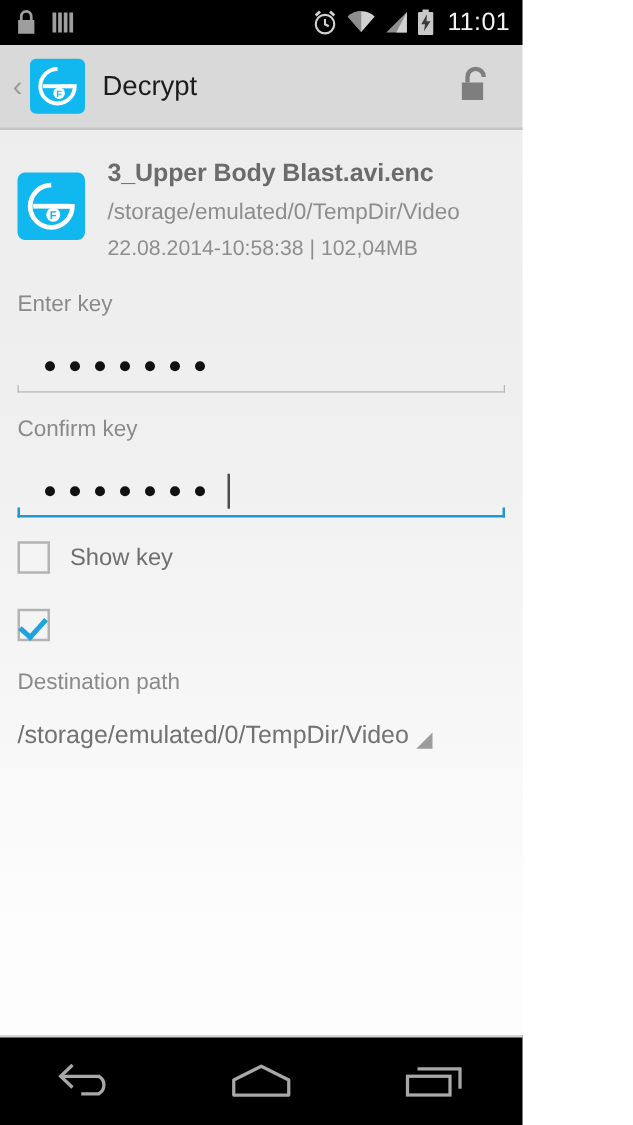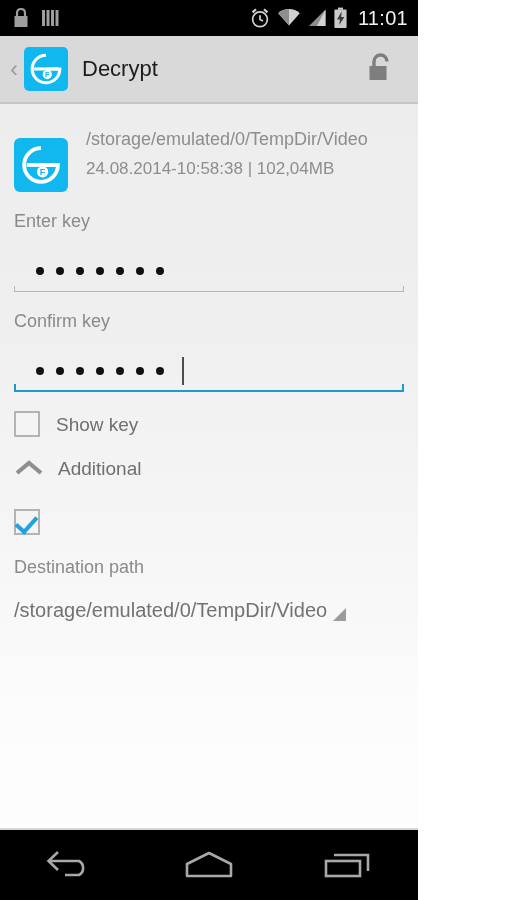--- a/index.html
+++ b/index.html
@@ -329,22 +329,23 @@
     <div id="file-row">
       <div id="file-icon">
         <svg width="44" height="44" viewBox="0 0 36 36">
           <path d="M18 4.2 a13.8 13.8 0 1 0 13.8 13.8 h-11.2" fill="none" stroke="#ffffff" stroke-width="3.1"></path>
           <rect x="6.2" y="16.4" width="23.6" height="3.1" fill="#ffffff"></rect>
           <circle cx="19.3" cy="23.6" r="4.6" fill="#ffffff"></circle>
           <text x="19.3" y="26.3" font-family="'Liberation Sans',sans-serif" font-size="7.4" font-weight="bold" fill="#10b8ef" text-anchor="middle">F</text>
         </svg>
       </div>
       <div id="file-meta">
+        <div id="file-name">3_Upper Body Blast.avi.enc</div>
         <div id="file-path">/storage/emulated/0/TempDir/Video</div>
-        <div id="file-stats">24.08.2014-10:58:38 | 102,04MB</div>
+        <div id="file-stats">22.08.2014-10:58:38 | 102,04MB</div>
       </div>
     </div>
 
     <div class="field-group">
       <div class="field-label">Enter key</div>
       <div class="field-input">
         <div class="dots" id="enter-key-dots">
             <span class="dot"></span>
             <span class="dot"></span>
             <span class="dot"></span>
@@ -372,26 +373,20 @@
           </div>
         <div class="underline focused"></div>
       </div>
     </div>
 
     <div class="check-row">
       <div class="checkbox" id="show-key-box"></div>
       <div class="check-label">Show key</div>
     </div>
 
-    <div class="expander-row">
-      <svg width="30" height="18" viewBox="0 0 30 18">
-        <path d="M3 14 L15 4 L27 14" fill="none" stroke="#8f8f8f" stroke-width="4.2" stroke-linejoin="miter"></path>
-      </svg>
-      <div class="check-label">Additional</div>
-    </div>
 
     <div class="check-row">
       <div class="checkbox checked" id="delete-originals-box"></div>
     </div>
 
     <div id="dest-group">
       <div id="dest-label">Destination path</div>
       <div id="dest-value-row">
         <div id="dest-value">/storage/emulated/0/TempDir/Video</div>
         <div id="dest-caret"></div>

